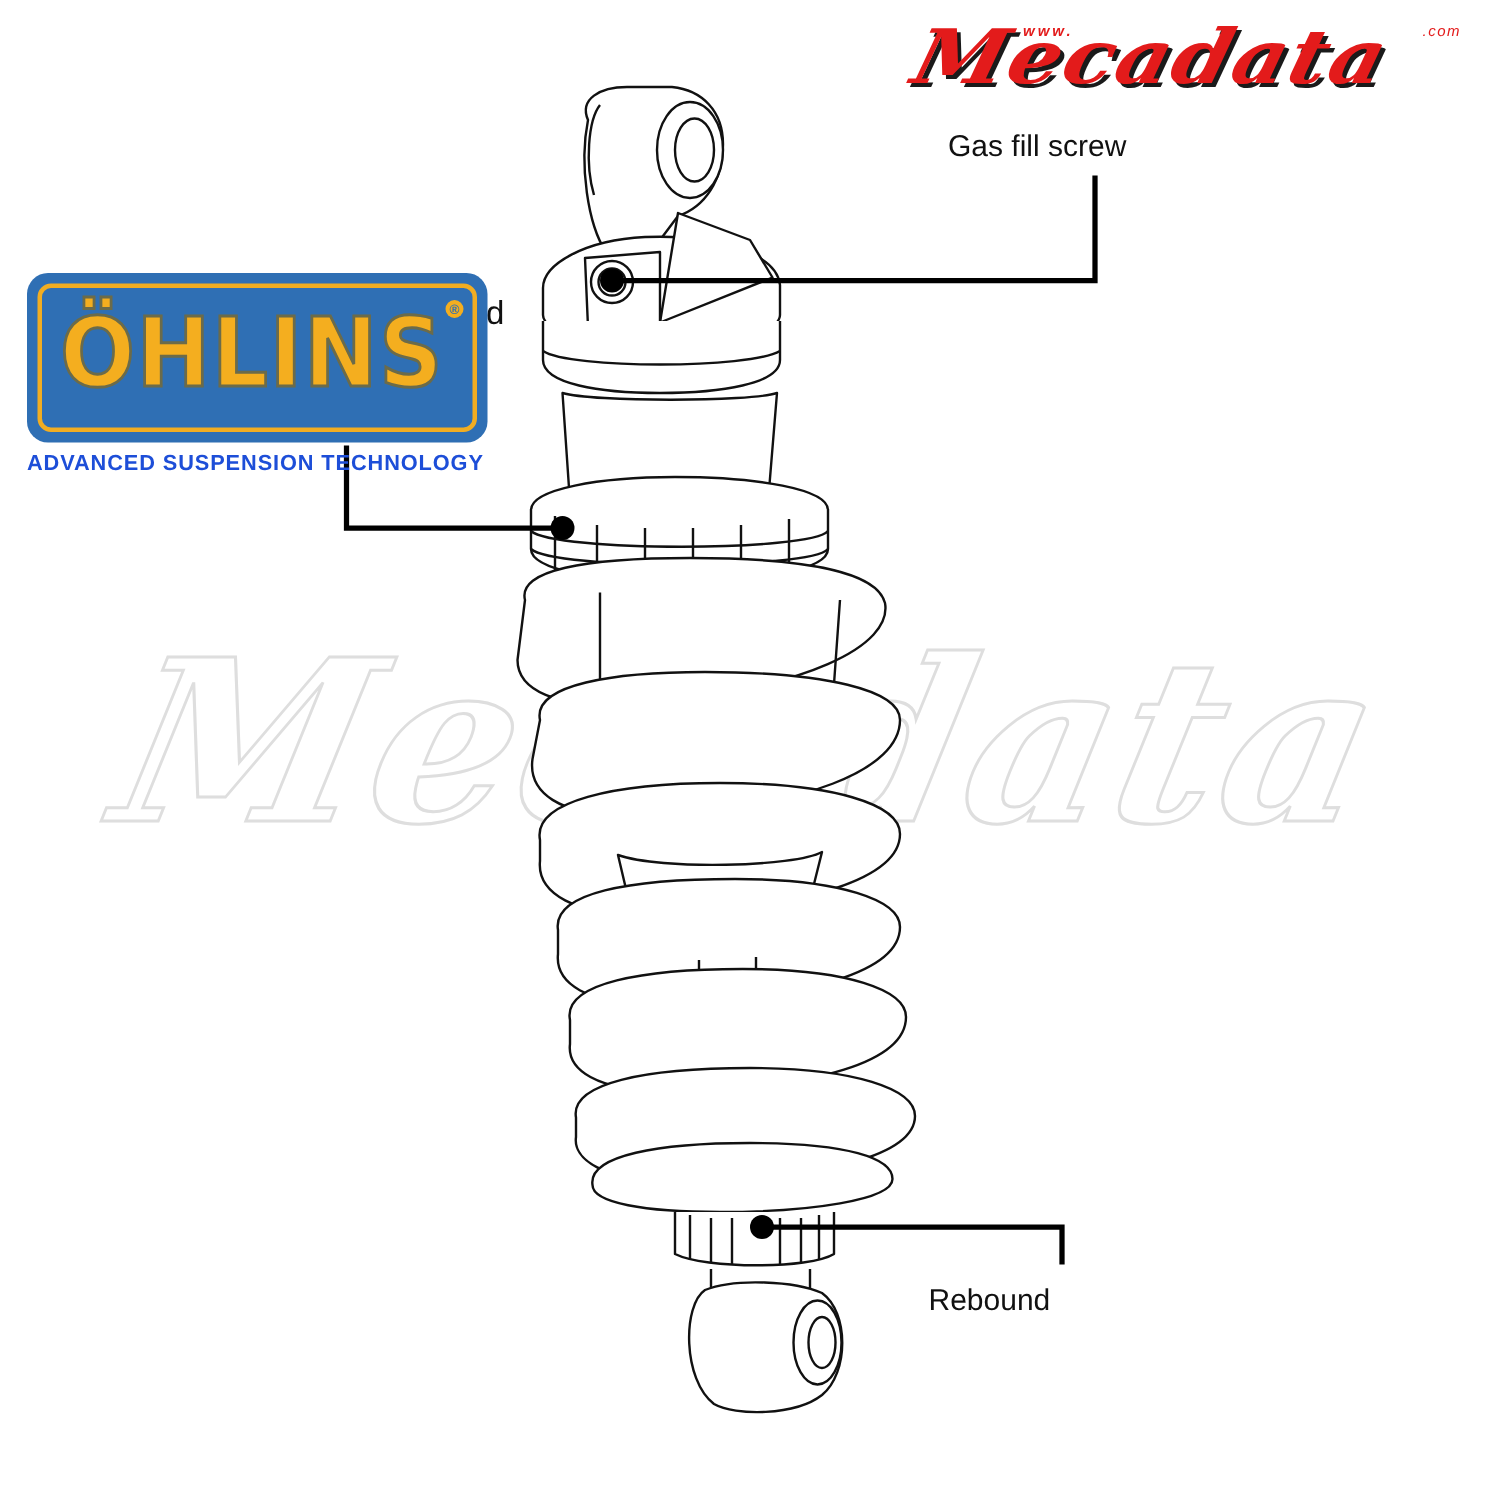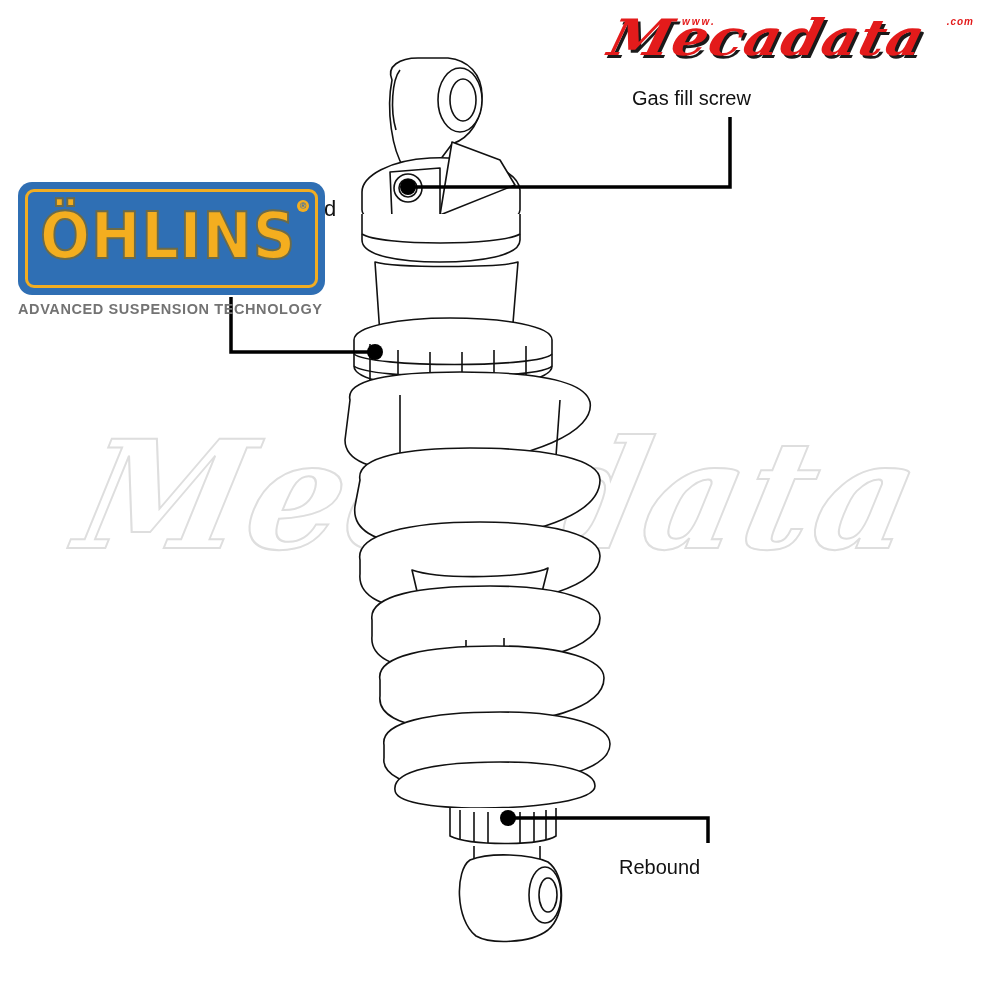--- a/index.html
+++ b/index.html
@@ -22,32 +22,32 @@
     position: absolute; left: 7px; top: 7px; right: 7px; bottom: 7px;
     border: 3px solid #f1ad22; border-radius: 9px;
   }
   .ohlins-word {
     position: absolute; left: 22px; top: 10px; font-family: "DejaVu Sans", sans-serif; font-weight: bold;
     font-size: 64px; line-height: 88px; color: #f4ae1f; letter-spacing: 1px;
     -webkit-text-stroke: 2px #6b6b4a; transform: scaleX(0.92); transform-origin: left;
   }
   .ohlins-reg { position: absolute; right: 16px; top: 18px; width: 12px; height: 12px; border-radius: 50%;
     background: #f4ae1f; color: #2f6fb4; font-size: 9px; line-height: 12px; text-align: center; font-weight: bold; }
-  .ohlins-tag { position: absolute; left: 18px; top: 301px; font-size: 14.5px; font-weight: bold; color: #737373; letter-spacing: 0.6px; white-space: nowrap; }
+  .ohlins-tag { position: absolute; left: 18px; top: 301px; font-size: 14.5px; font-weight: bold; color: #1d4ed8; letter-spacing: 0.6px; white-space: nowrap; }
   .meca {
     position: absolute; left: 592px; top: 10px; width: 400px; height: 55px;
   }
   .meca-text {
     position: absolute; left: 18px; top: 0; font-family: "DejaVu Serif", serif; font-style: italic; font-weight: bold;
     font-size: 50px; line-height: 55px; color: #e31b1b; letter-spacing: 1px;
     text-shadow: 3px 3px 0 #1a1a1a, -1px -1px 0 #fff;
     transform: skewX(-14deg) scaleX(1.12); transform-origin: left;
   }
   .meca-www { position: absolute; left: 90px; top: 6px; font-size: 10px; font-weight: bold; font-style: italic; color: #e31b1b; letter-spacing: 2px; text-align: right; }
-  .meca-com { position: absolute; right: 18px; top: 6px; font-size: 10px; font-weight: bold; font-style: italic; color: #e31b1b; letter-spacing: 1px; }
+  .meca-com { position: absolute; right: 18px; top: 6px; font-size: 10px; font-weight: normal; font-style: italic; color: #e31b1b; letter-spacing: 1px; }
 </style>
 </head>
 <body>
 
 <div id="stage">
 
   <div class="watermark-text">Mecadata</div>
 
   <svg class="abs" style="left:0;top:0" width="1000" height="1000" viewBox="0 0 1000 1000" fill="none" stroke="#111" stroke-width="1.6" stroke-linejoin="round">
 

